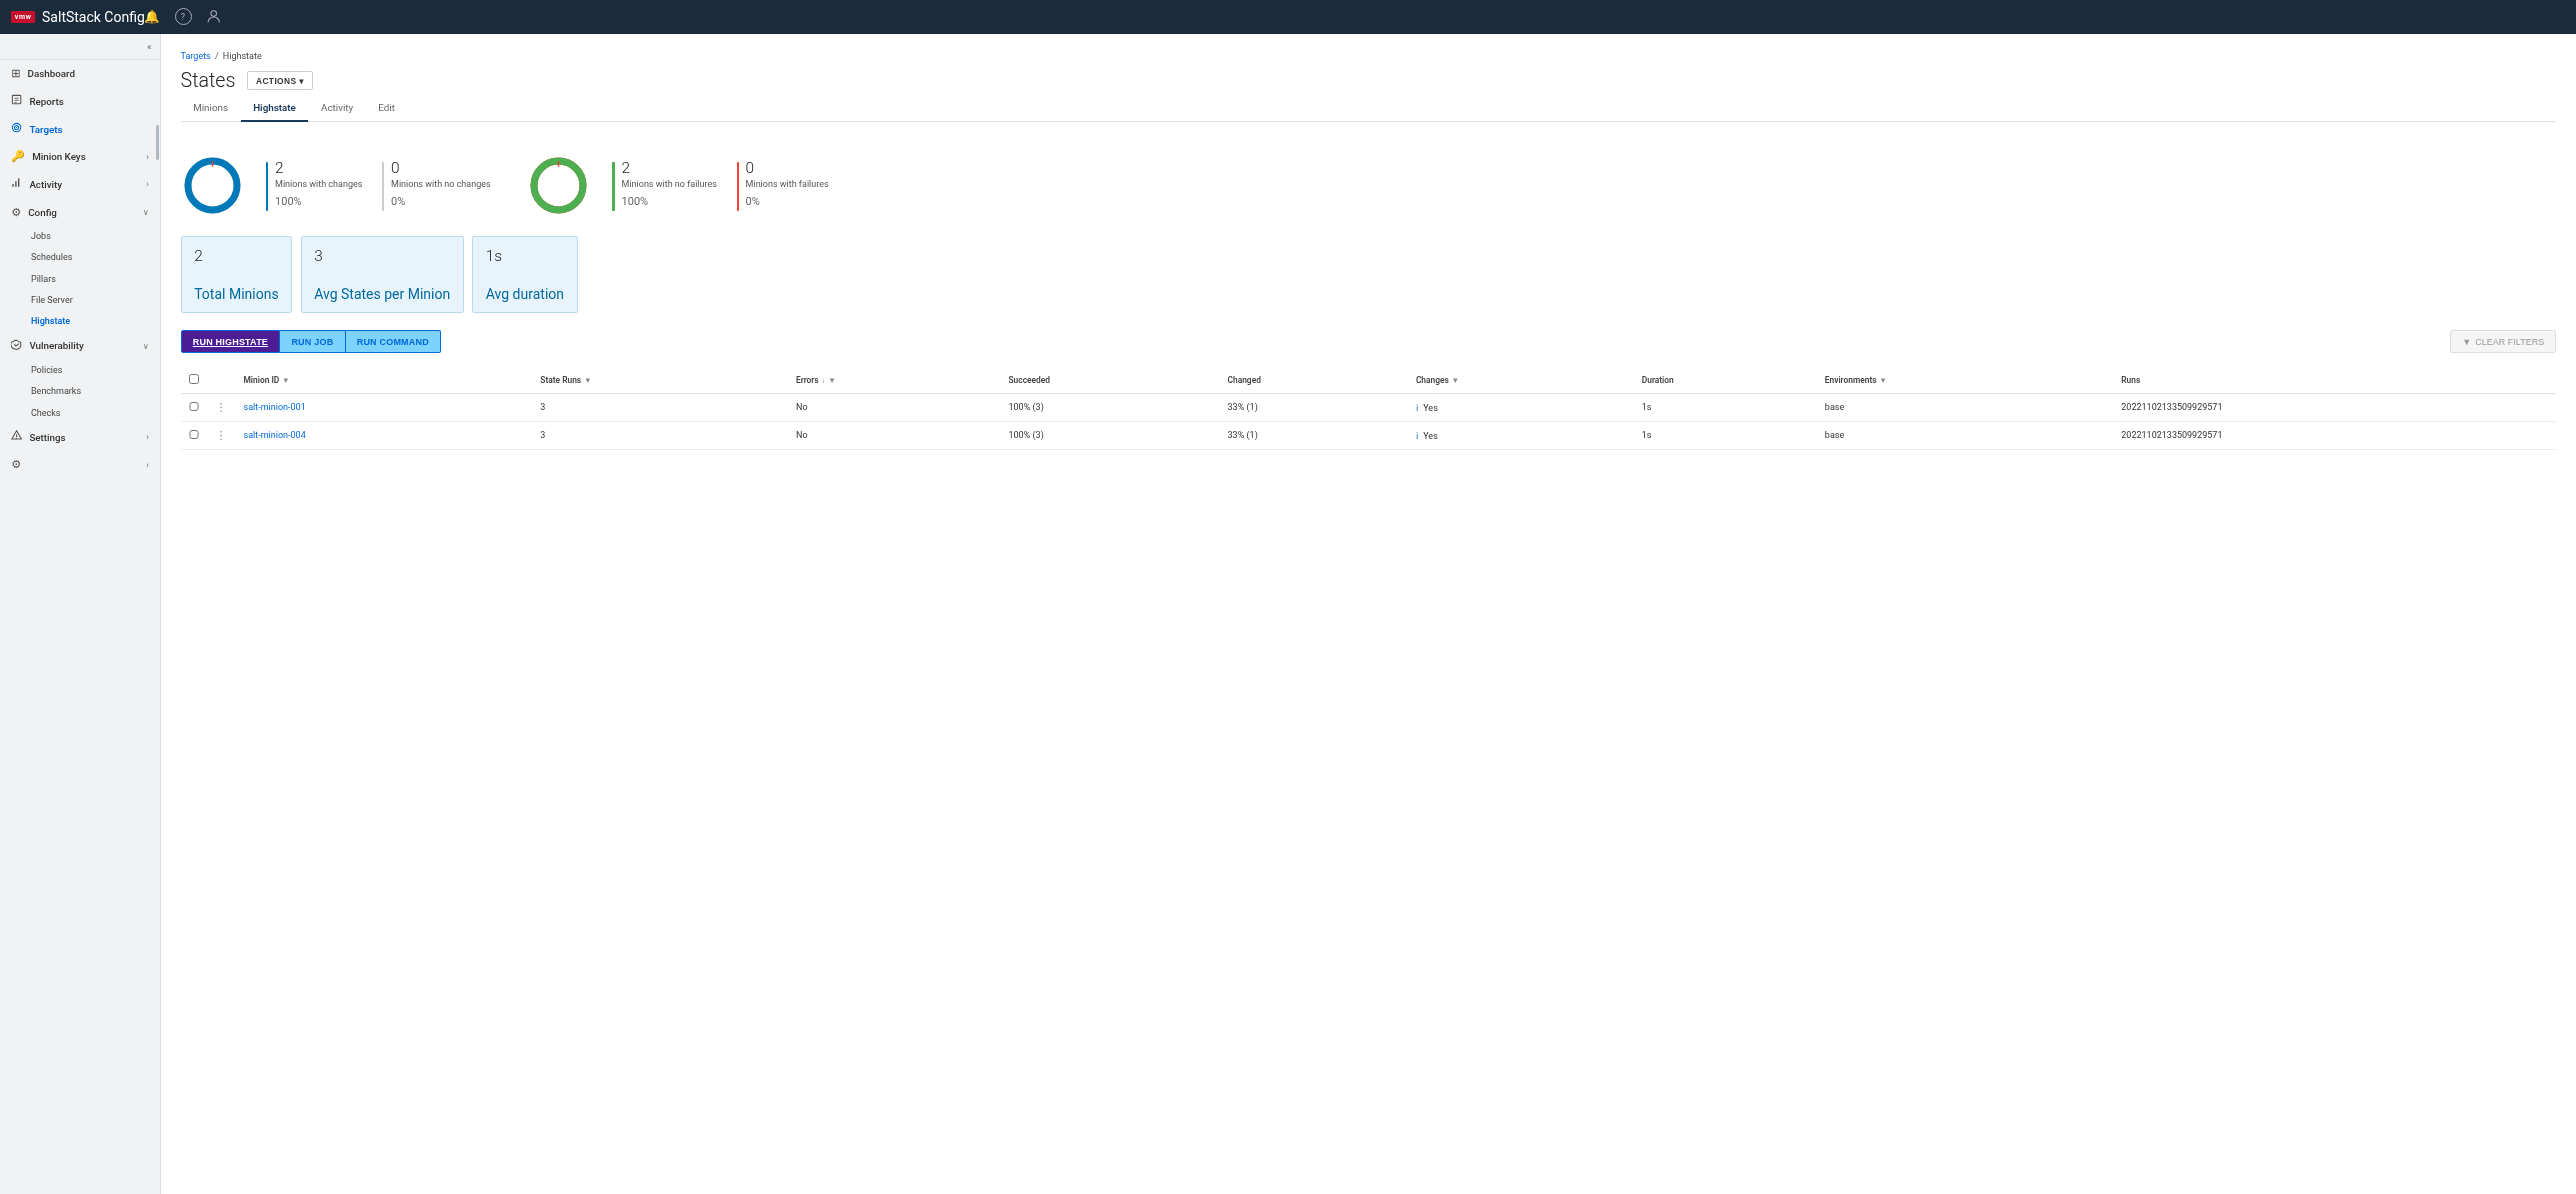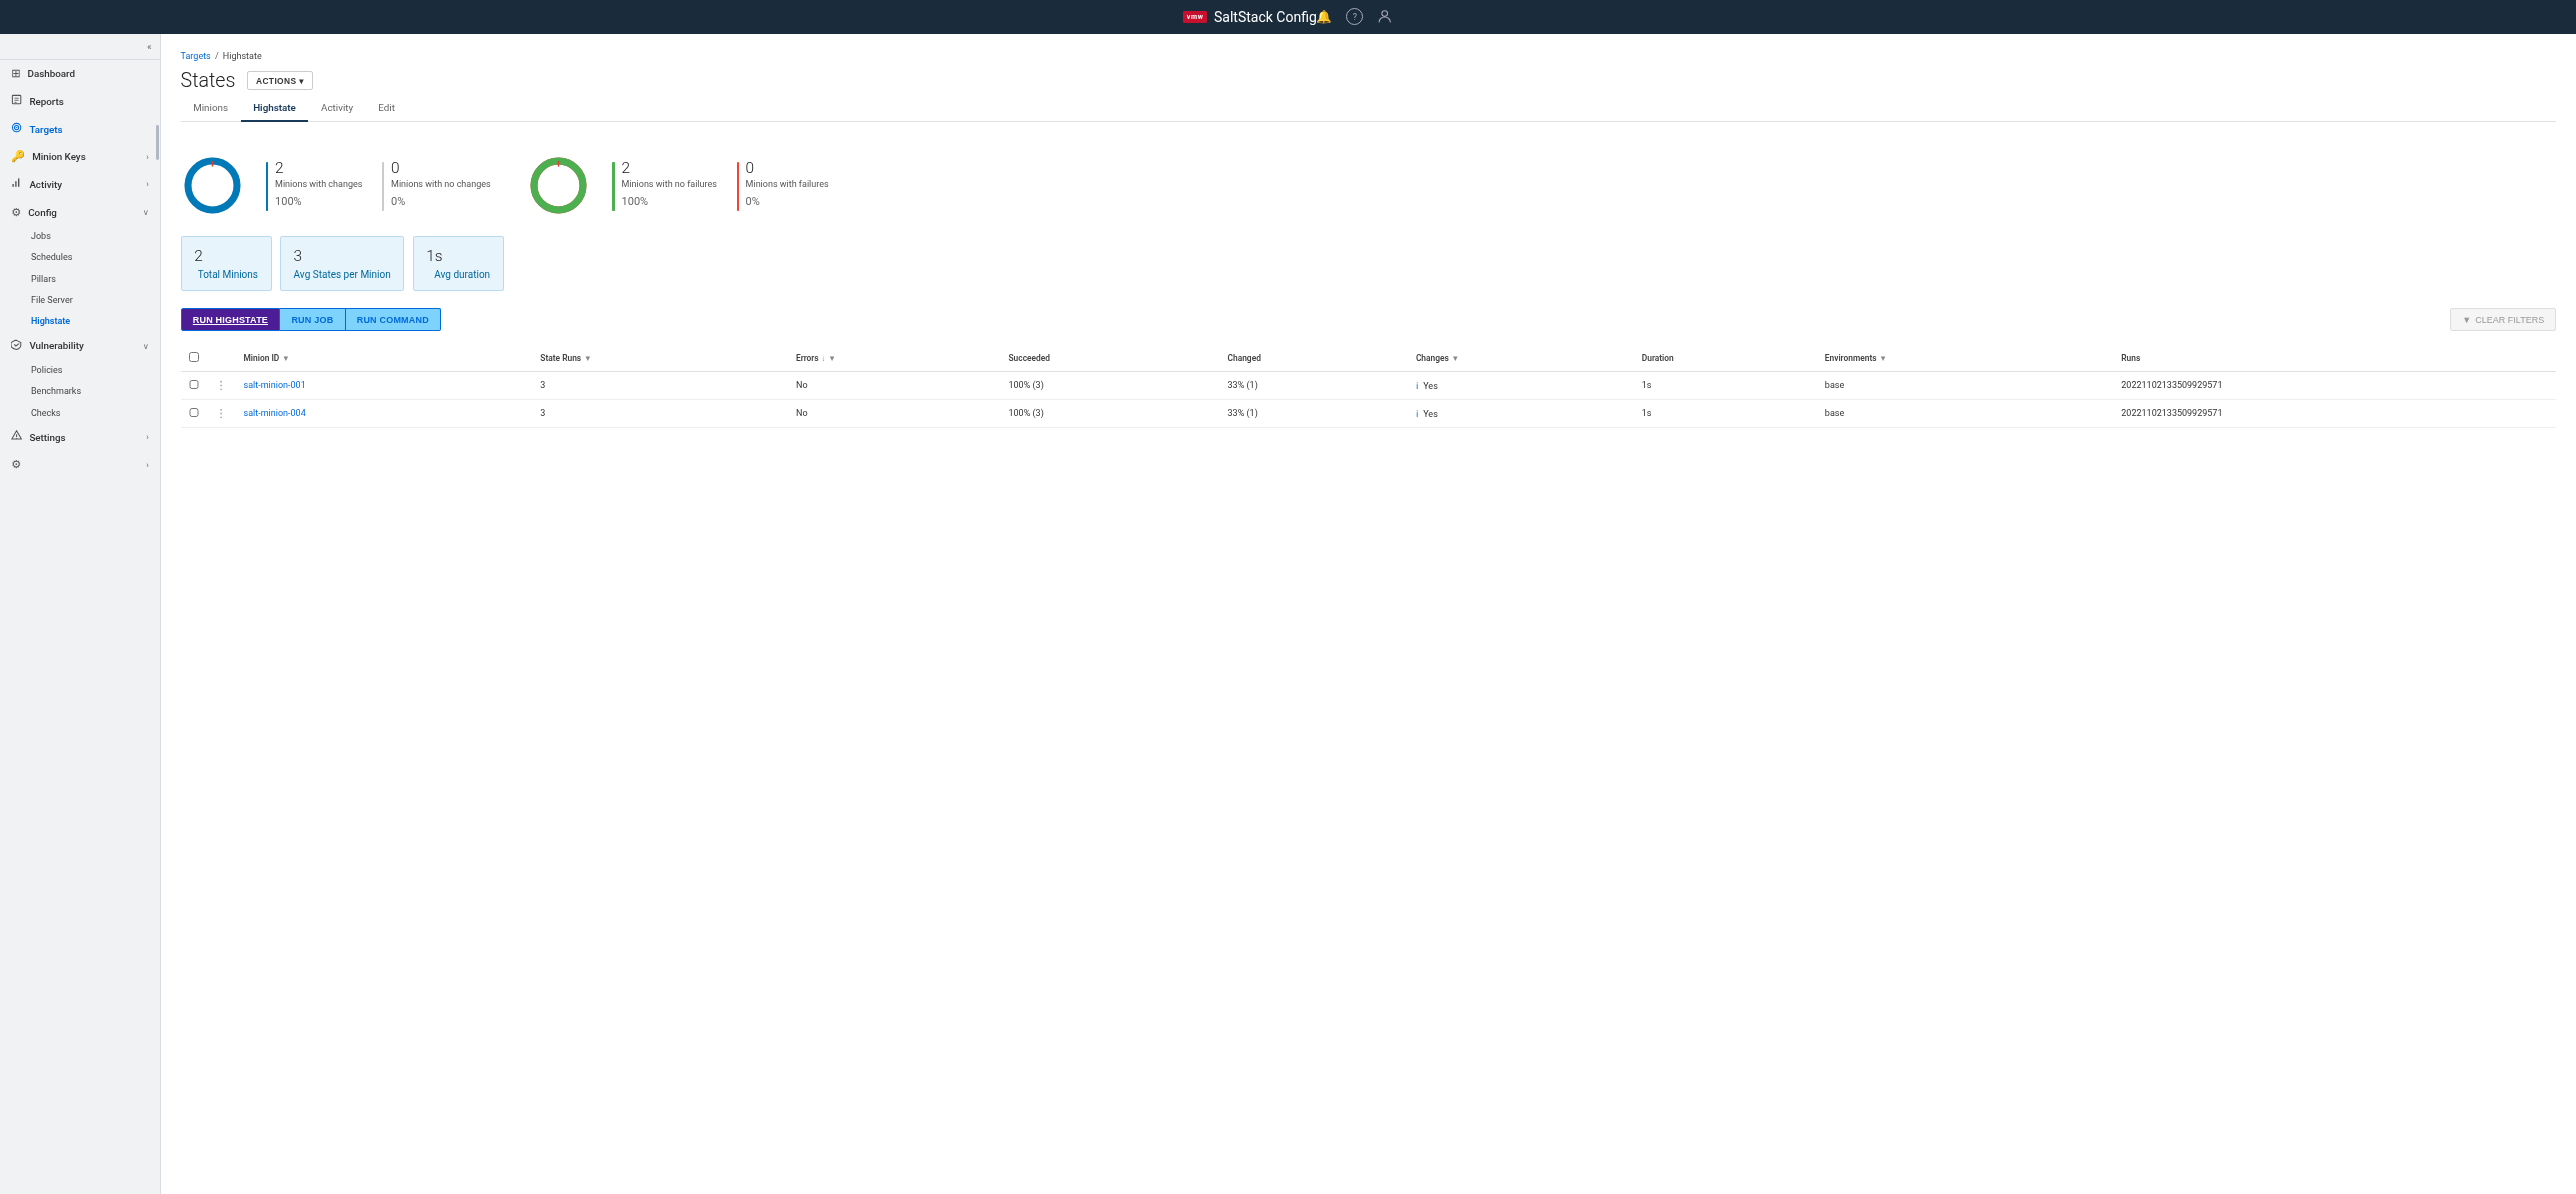--- a/index.html
+++ b/index.html
@@ -5,21 +5,21 @@
     * { box-sizing: border-box; margin: 0; padding: 0; }
     body { font-family: -apple-system, BlinkMacSystemFont, 'Segoe UI', Roboto, sans-serif; background: #f5f5f5; display: flex; flex-direction: column; height: 100vh; overflow: hidden; }
 
     
     .top-nav {
       background: #1a2b3c;
       height: 34px;
       display: flex;
       align-items: center;
       padding: 0 11.2px;
-      justify-content: center;
+      justify-content: flex-start;
       flex-shrink: 0;
     }
     .top-nav-left { display: flex; align-items: center; gap: 7px; }
     .vmw-logo {
       background: #c8102e;
       color: white;
       font-size: 7px;
       font-weight: bold;
       padding: 2.1px 3.5px;
       border-radius: 1.4px;
@@ -133,21 +133,21 @@
     
     .summary-cards { display: flex; gap: 8.4px; margin-bottom: 17px; }
     .summary-card {
       background: #e8f4fb;
       border: 0.7px solid #b8d9ef;
       padding: 9.8px 12.6px;
       border-radius: 2.1px;
       min-width: 91px;
     }
     .summary-card-value { font-size: 15.4px; font-weight: 300; color: #222; }
-    .summary-card-label { font-size: 10px; color: #0069a0; margin-top: 4px; text-align: right; }
+    .summary-card-label { font-size: 14px; color: #0069a0; margin-top: 21px; }
 
     
     .action-buttons { display: flex; gap: 0; margin-bottom: 14px; align-items: center; justify-content: space-between; }
     .action-btn-group { display: flex; }
     .action-btn {
       padding: 5.6px 11.2px;
       font-size: 9px;
       font-weight: 600;
       cursor: pointer;
       border: 0.7px solid #0069d9;

